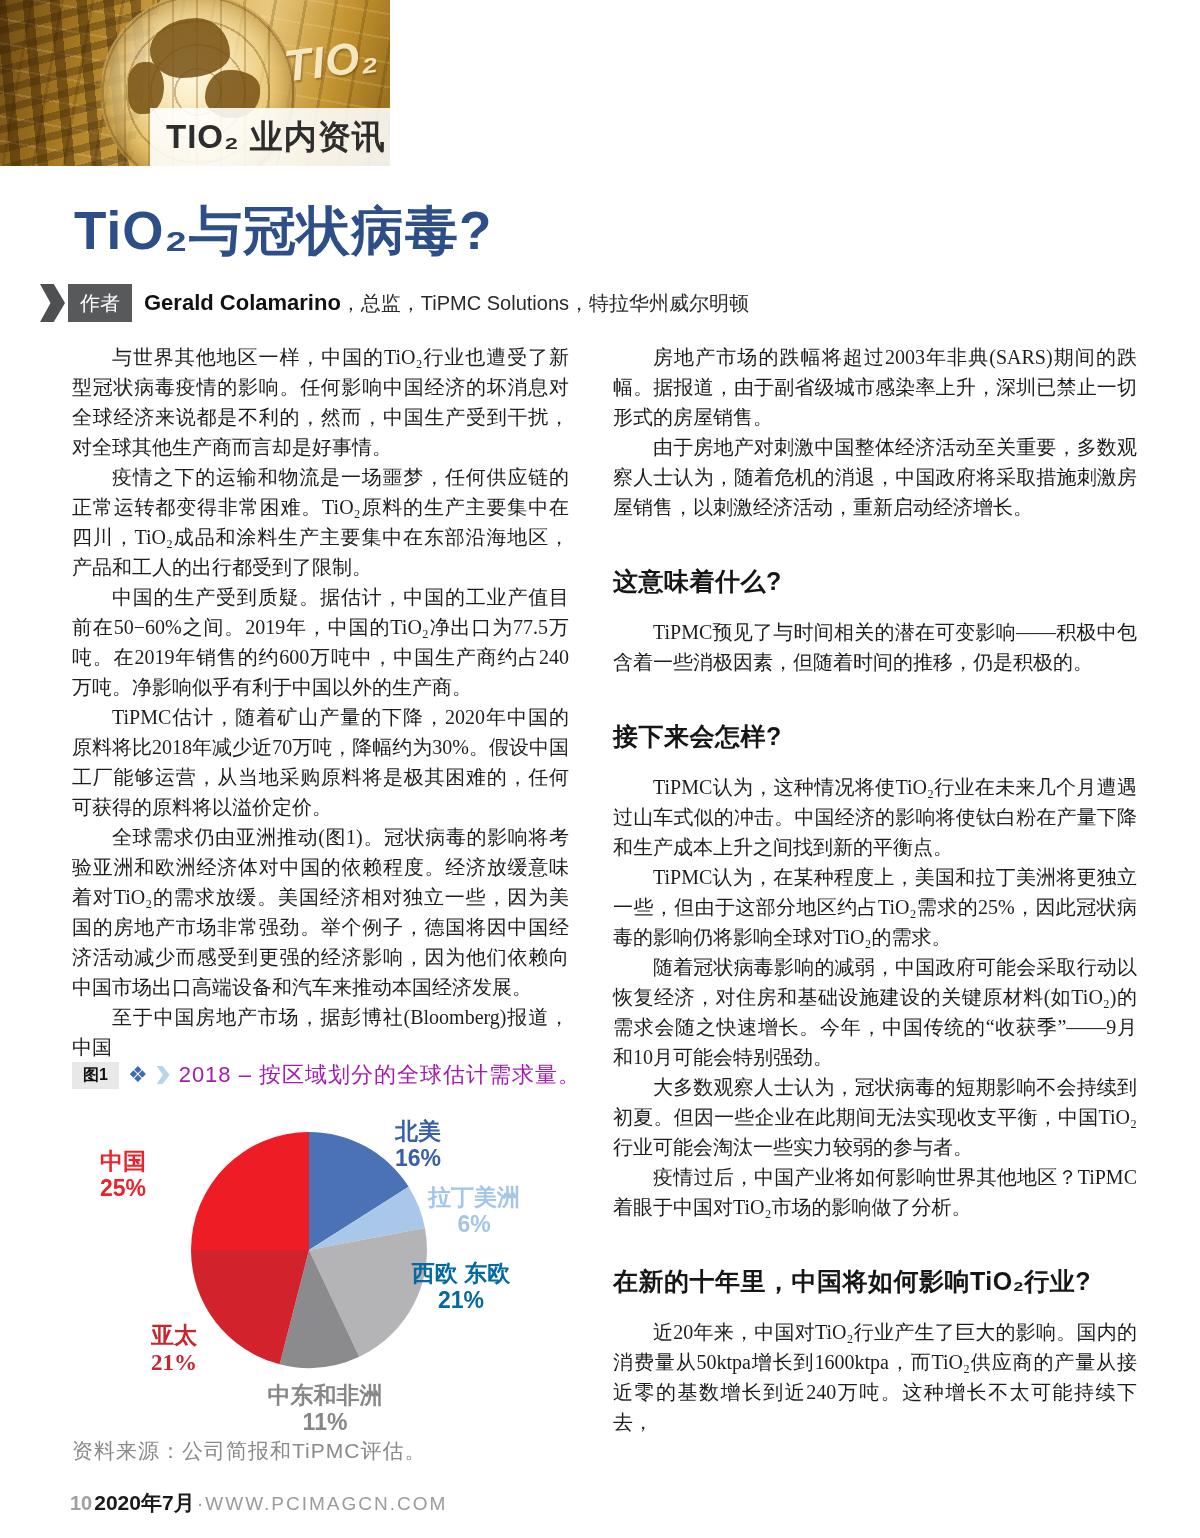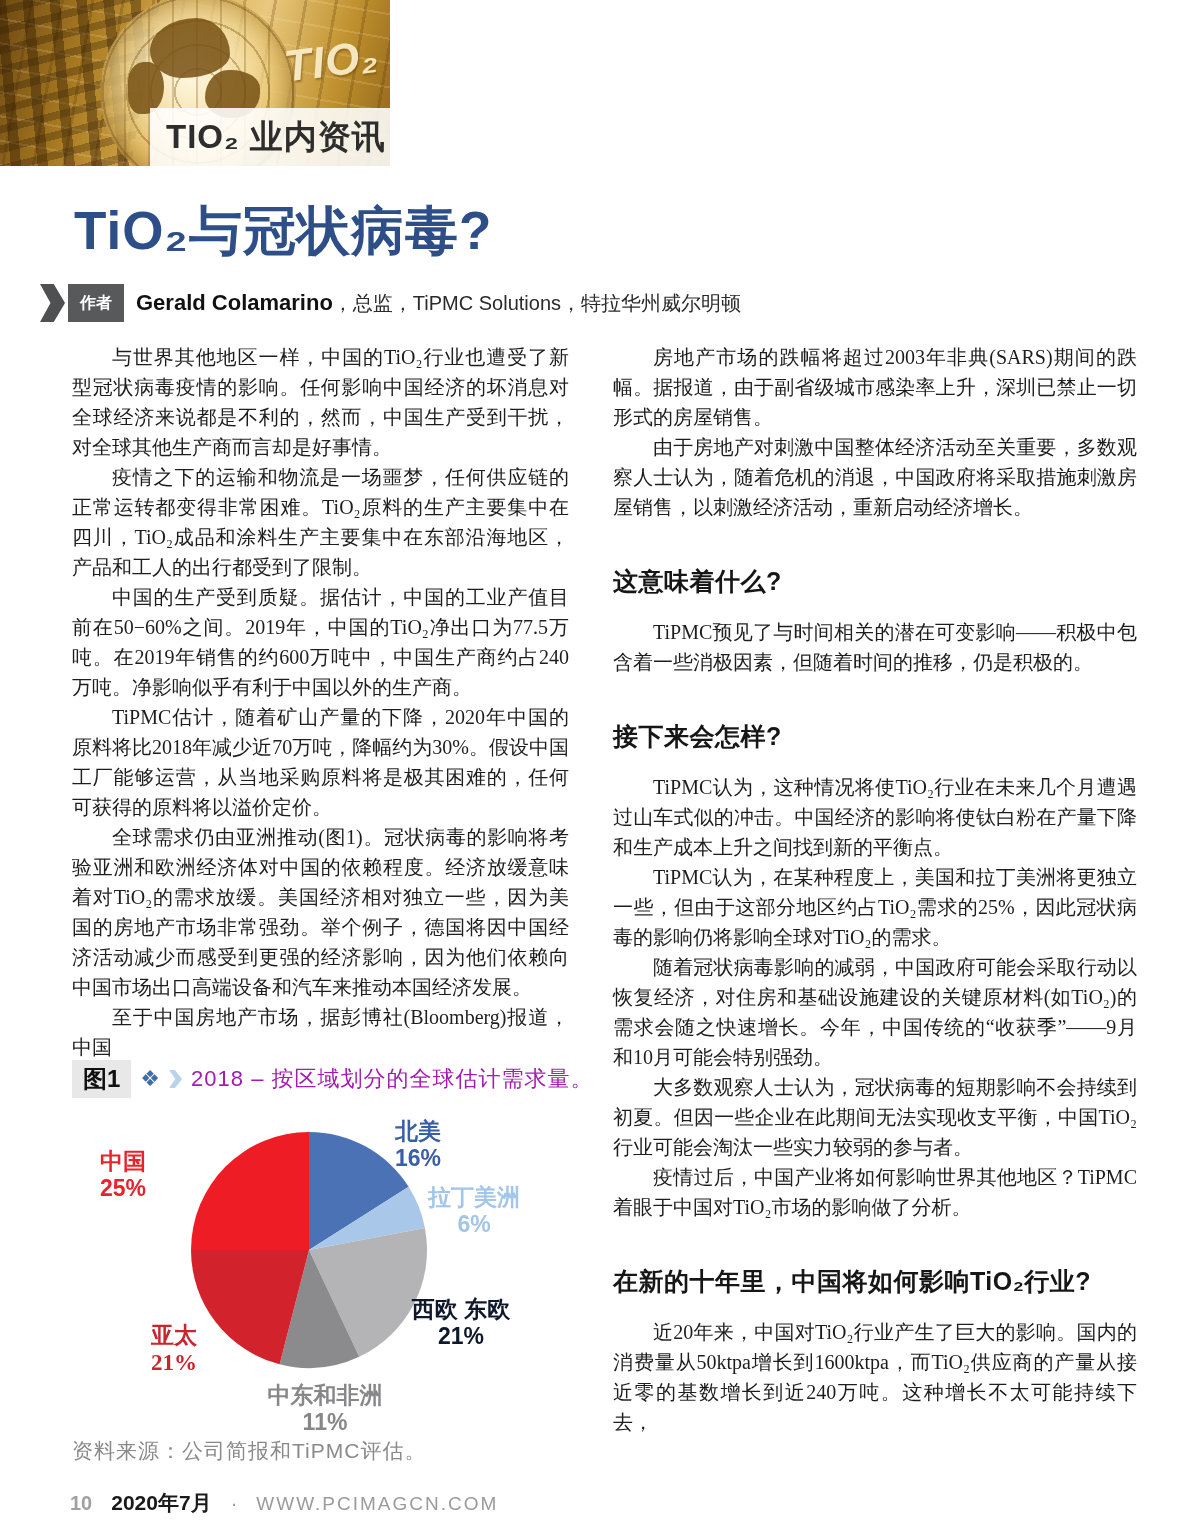--- a/index.html
+++ b/index.html
@@ -34,49 +34,49 @@
   .photo-label{position:absolute;left:128px;top:108px;right:0;bottom:0;
     background:rgba(255,255,255,.88);display:flex;align-items:center;padding-left:16px;
     font-weight:700;font-size:33px;color:#2d2d2d;letter-spacing:1px;margin-left:22px;}
 
   
   .title{position:absolute;left:74px;top:196px;margin:0;font-weight:700;font-size:53px;
     letter-spacing:1px;color:#2d4e87;}
   .byline{position:absolute;left:40px;top:284px;height:38px;display:flex;align-items:stretch;}
   .byline-chevron{width:25px;background:#4f5052;margin-right:3px;
     clip-path:polygon(0 0,55% 0,100% 50%,55% 100%,0 100%,42% 50%);}
-  .byline-box{background:#58595b;color:#fff;font-weight:700;font-size:16px;
+  .byline-box{background:#58595b;color:#fff;font-weight:400;font-size:20px;
     display:flex;align-items:center;padding:4px 12px;}
   .byline-text{display:flex;align-items:center;margin-left:12px;font-size:20px;color:#2a2a2a;}
   .byline-text .name{font-weight:700;font-size:22px;color:#111;}
 
   
   .col{position:absolute;top:342px;}
   .col-left{left:72px;width:497px;}
   .col-right{left:613px;width:524px;}
   .col p{margin:0;text-indent:2em;text-align:justify;
     font-family:"Liberation Serif","DejaVu Serif",serif;
     font-size:20px;line-height:30px;color:#1d1d1d;}
   .col h3{margin:44px 0 21px;font-family:"Liberation Sans","DejaVu Sans",sans-serif;
     font-weight:700;font-size:25px;line-height:30px;color:#161616;letter-spacing:.5px;}
   .col > :first-child{margin-top:0;}
 
   
   .fig-caption{position:absolute;left:72px;top:1060px;display:flex;align-items:center;gap:9px;}
-  .fig-label{background:#e8e8e8;color:#101010;font-weight:700;font-size:24px;padding:3px 11px;}
+  .fig-label{background:#e8e8e8;color:#101010;font-weight:700;font-size:16px;padding:3px 11px;}
   .fig-diamond{color:#3f6cb0;font-size:22px;line-height:1;}
   .fig-chevron{width:13px;height:18px;background:#b9d3ea;
     clip-path:polygon(0 0,45% 0,100% 50%,45% 100%,0 100%,48% 50%);}
   .fig-text{color:#a21caf;font-size:22px;letter-spacing:1px;}
   .pie-svg{position:absolute;left:178px;top:1119px;}
   .pie-label{position:absolute;font-weight:700;font-size:23px;line-height:27px;white-space:nowrap;}
   .fig-source{position:absolute;left:72px;top:1437px;color:#8a8a8a;font-size:21px;letter-spacing:1px;}
 
   
-  .footer{position:absolute;left:70px;top:1489px;display:flex;align-items:baseline;gap:19px;}
+  .footer{position:absolute;left:70px;top:1489px;display:flex;align-items:baseline;gap:2px;}
   .footer .pg{color:#a0a0a0;font-weight:700;font-size:20px;}
   .footer .issue{color:#1a1a1a;font-weight:700;font-size:21px;}
   .footer .sep{color:#9b9b9b;font-size:20px;}
   .footer .site{color:#9b9b9b;font-size:19px;letter-spacing:2px;}
 </style>
 </head>
 <body>
 
 <div class="page">
 
@@ -135,21 +135,21 @@
       <path d="M131,131 L131.00,13.00 A118,118 0 0 1 230.63,67.77 Z" fill="#4a72b5"></path>
       <path d="M131,131 L230.63,67.77 A118,118 0 0 1 246.91,108.89 Z" fill="#a9c7e8"></path>
       <path d="M131,131 L246.91,108.89 A118,118 0 0 1 181.24,237.77 Z" fill="#b4b4b7"></path>
       <path d="M131,131 L181.24,237.77 A118,118 0 0 1 101.65,245.29 Z" fill="#8b8b8e"></path>
       <path d="M131,131 L101.65,245.29 A118,118 0 0 1 13.00,131.00 Z" fill="#d2232c"></path>
       <path d="M131,131 L13.00,131.00 A118,118 0 0 1 131.00,13.00 Z" fill="#ee1c25"></path>
     </svg>
   <div id="pie-labels">
       <div class="pie-label" style="color: rgb(58, 94, 168); top: 1118px; left: 395px; text-align: left;">北美<div>16%</div></div>
       <div class="pie-label" style="color: rgb(163, 197, 232); top: 1184px; left: 474px; text-align: center; transform: translateX(-50%);">拉丁美洲<div>6%</div></div>
-      <div class="pie-label" style="color: #0f172a; top: 1296px; left: 461px; text-align: center; transform: translateX(-50%);">西欧 东欧<div>21%</div></div>
+      <div class="pie-label" style="color: #0369a1; top: 1260px; left: 461px; text-align: center; transform: translateX(-50%);">西欧 东欧<div>21%</div></div>
       <div class="pie-label" style="color: rgb(135, 135, 138); top: 1382px; left: 325px; text-align: center; transform: translateX(-50%);">中东和非洲<div>11%</div></div>
       <div class="pie-label" style="color: rgb(201, 37, 45); top: 1322px; left: 174px; text-align: center; transform: translateX(-50%); font-family: Liberation Serif, serif;">亚太<div>21%</div></div>
       <div class="pie-label" style="color: rgb(232, 35, 43); top: 1148px; left: 100px; text-align: right;">中国<div>25%</div></div>
     </div>
 
   <div class="fig-source">资料来源：公司简报和TiPMC评估。</div>
 
   <div class="footer">
     <span class="pg">10</span>
     <span class="issue">2020年7月</span>

